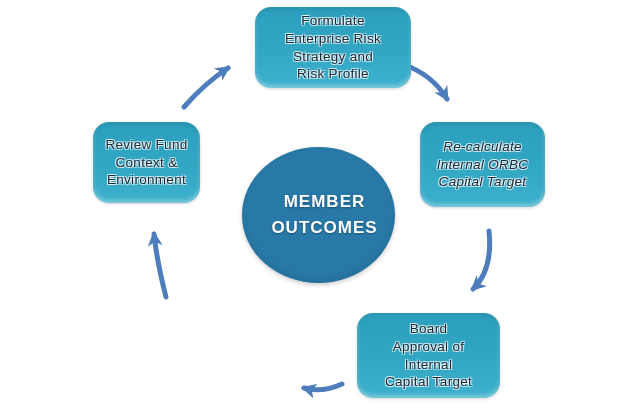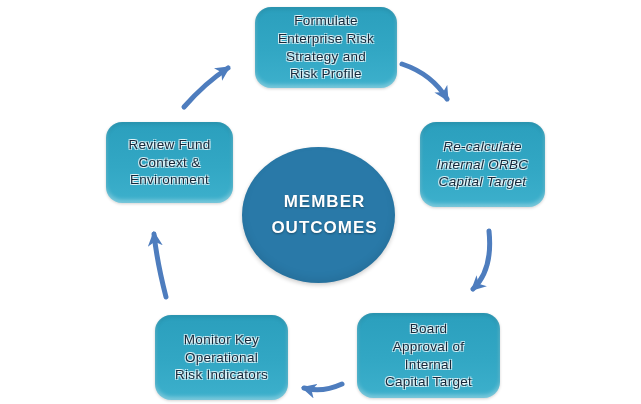--- a/index.html
+++ b/index.html
@@ -39,25 +39,25 @@
     white-space: pre-line;
     font-size: 13.5px;
     line-height: 1.32;
     letter-spacing: 0.3px;
     color: #16283a;
     text-shadow: -1px -1px 0 rgba(255,255,255,0.65),
                   1px -1px 0 rgba(255,255,255,0.65),
                  -1px  1px 0 rgba(255,255,255,0.65),
                   1px  1px 0 rgba(255,255,255,0.65);
   }
-  .node-top          { left: 255px; top: 7px;   width: 142px; height: 81px; }
+  .node-top          { left: 255px; top: 7px;   width: 156px; height: 81px; }
   .node-right        { left: 420px; top: 122px; width: 125px; height: 85px; font-style: italic; }
   .node-bottom-right { left: 357px; top: 313px; width: 143px; height: 85px; }
   .node-bottom-left  { left: 155px; top: 315px; width: 133px; height: 85px; }
-  .node-left         { left: 93px;  top: 122px; width: 127px; height: 81px; margin-left: 13px; }
+  .node-left         { left: 93px;  top: 122px; width: 107px; height: 81px; }
   .center-circle {
     position: absolute;
     left: 242px;
     top: 147px;
     width: 153px;
     height: 136px;
     border-radius: 50%;
     background: #2979a8;
     box-shadow: 0 2px 4px rgba(0,0,0,0.20),
                 inset 0 -4px 8px rgba(0,0,0,0.08);
@@ -108,25 +108,20 @@
 Capital Target</span>
   </div>
 
   <div class="node node-bottom-right">
     <span class="node-label">Board
 Approval of
 Internal
 Capital Target</span>
   </div>
 
-  <div class="node node-bottom-left">
-    <span class="node-label">Monitor Key
-Operational
-Risk Indicators</span>
-  </div>
 
   <div class="node node-left">
     <span class="node-label">Review Fund
 Context &amp;
 Environment</span>
   </div>
 
   <div class="center-circle">
     <span class="center-label">MEMBER
 OUTCOMES</span>

